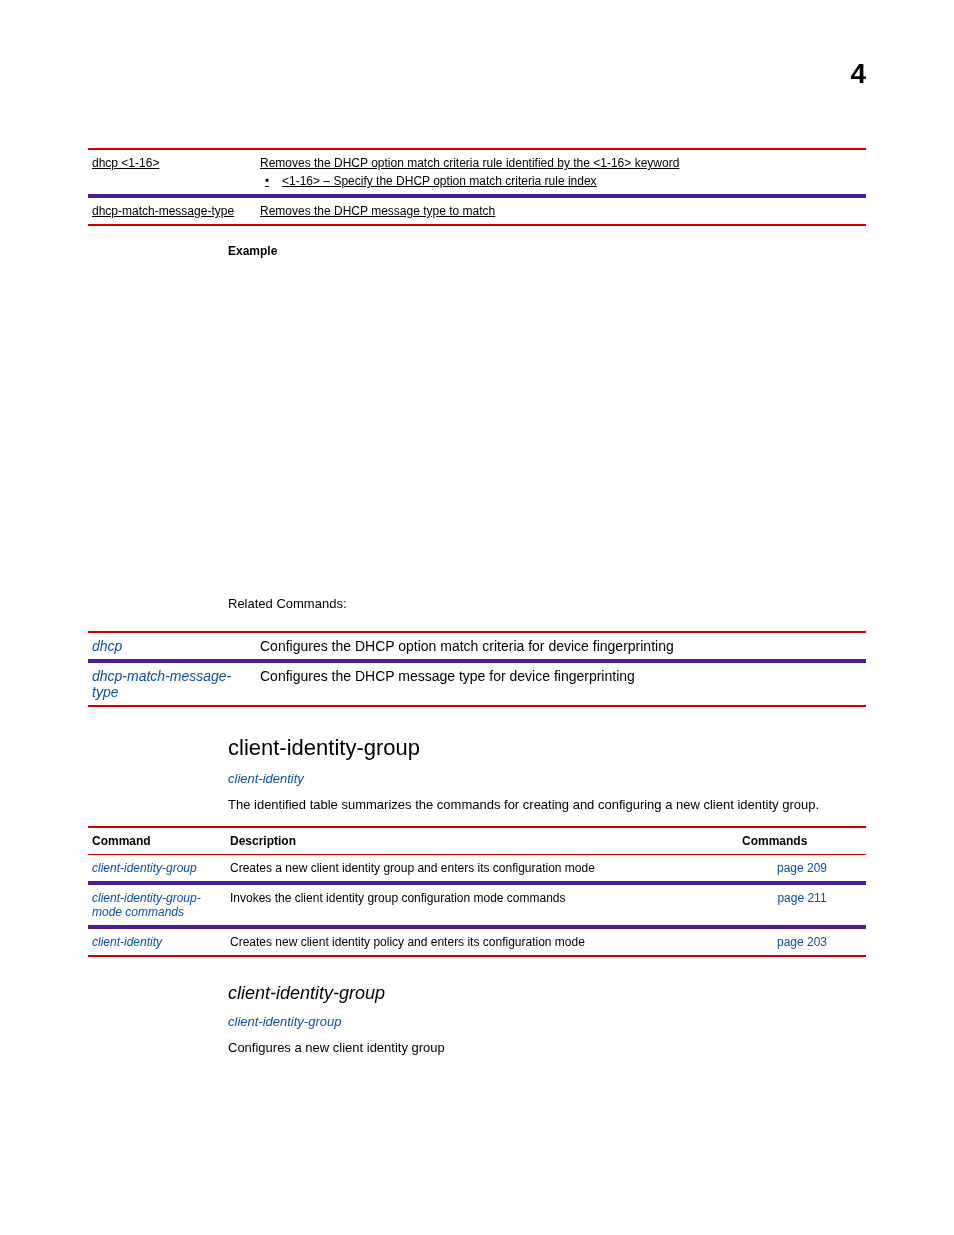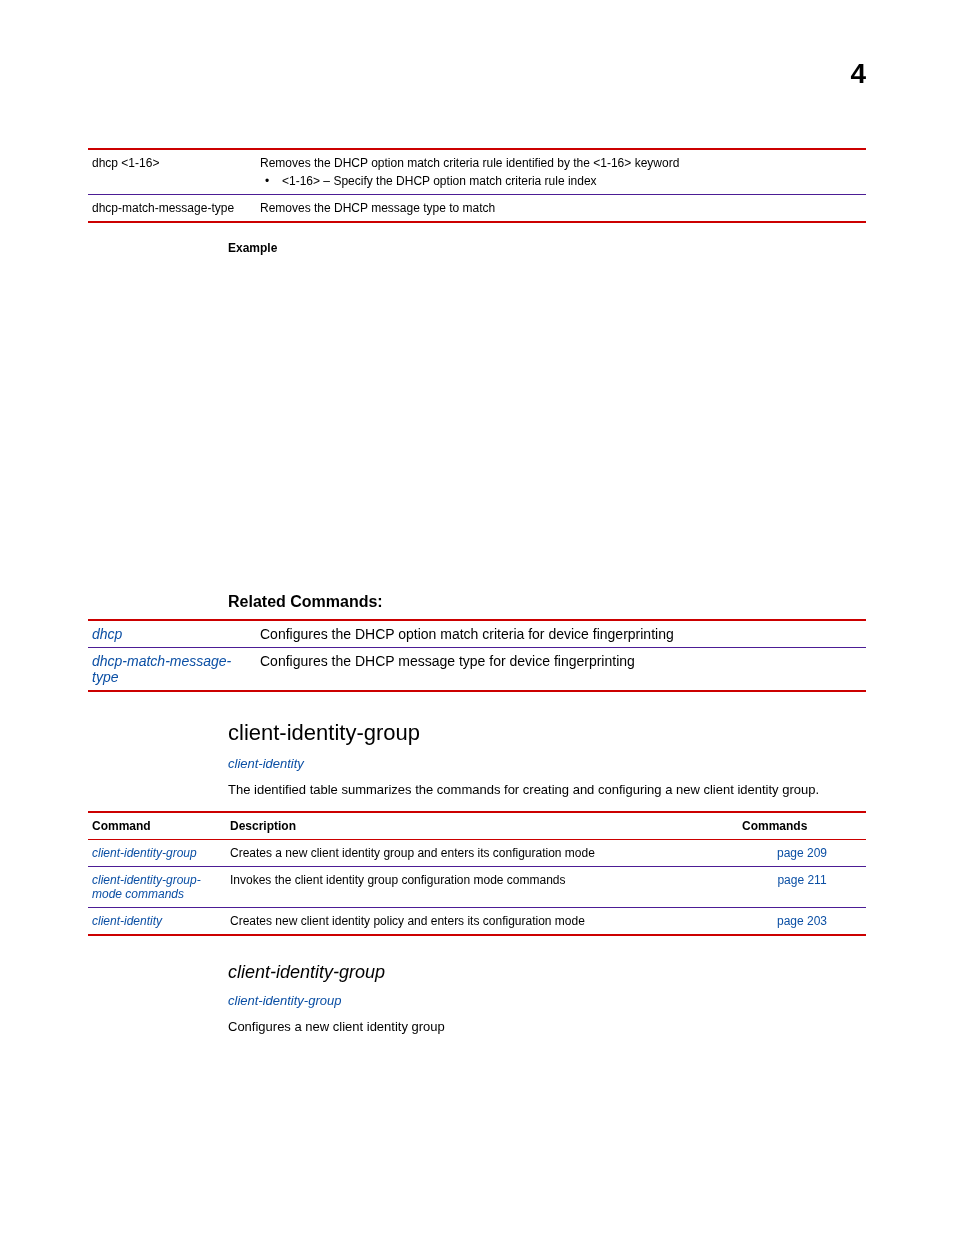--- a/index.html
+++ b/index.html
@@ -24,43 +24,44 @@
     font-weight: bold;
     font-family: "Trebuchet MS", Arial, sans-serif;
   }
   .content-area {
     margin-top: 88px;
   }
   table.param-table {
     width: 100%;
     border-collapse: collapse;
     font-size: 12px;
+    text-decoration: underline;
   }
   table.param-table td {
     padding: 6px 4px 6px 4px;
     vertical-align: top;
   }
   .rule-red-thick { border-top: 2px solid #cc0000; }
   .rule-red-thin  { border-top: 1px solid #cc0000; }
-  .rule-black     { border-top: 1px solid #4c1d95; }
+  .rule-black     { border-top: 4px solid #4c1d95; }
   .col-left  { width: 160px; }
   .bullet-line { display:flex; align-items:flex-start; margin-top:4px;}
   .bullet-dot { width:14px; text-align:center; font-size:12px; line-height:14px;}
   .indented-label {
     margin-left: 140px;
     font-size: 12px;
     font-weight: bold;
     margin-top: 18px;
     margin-bottom: 8px;
   }
   .section-heading {
     margin-left: 140px;
-    font-size: 16px;
-    font-weight: bold;
-    margin-bottom: 8px;
+    font-size: 13px;
+    font-weight: normal;
+    margin-bottom: 20px;
   }
   .related-table {
     width: 100%;
     border-collapse: collapse;
     font-size: 14px;
   }
   .related-table td {
     padding: 5px 4px;
     vertical-align: top;
   }

